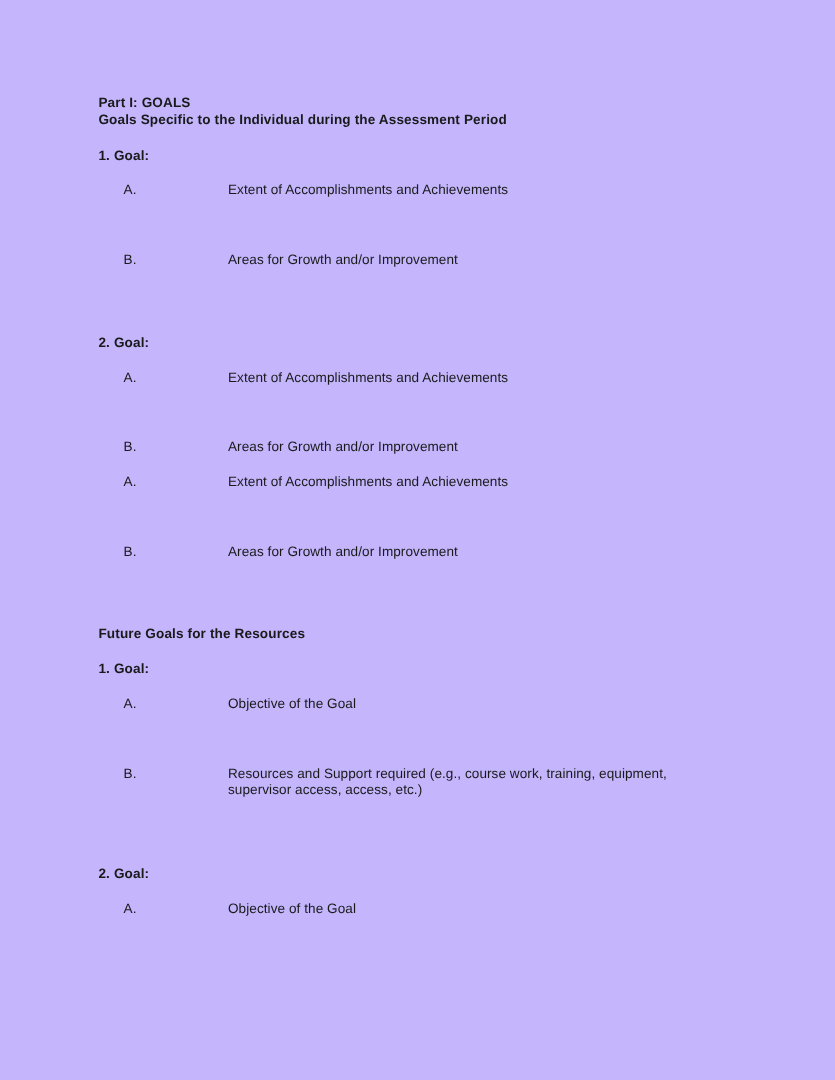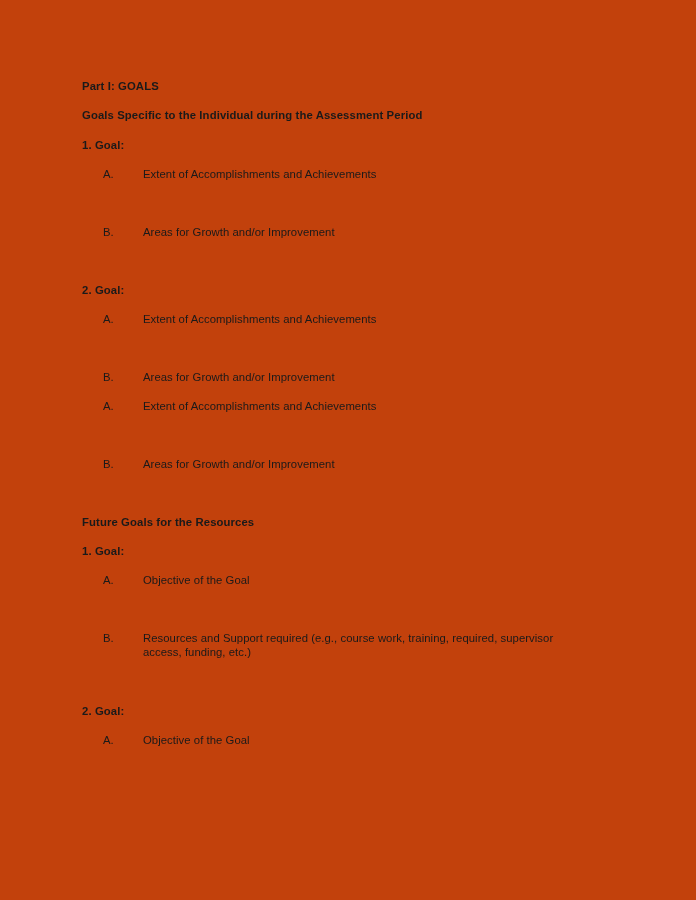--- a/index.html
+++ b/index.html
@@ -12,44 +12,44 @@
     width: 696px;
     height: 900px;
     font-family: "Liberation Sans", sans-serif;
     color: #1a1a1a;
     -webkit-font-smoothing: antialiased;
   }
   .page {
     position: relative;
     width: 696px;
     height: 900px;
-    background: #c2410c;
+    background: #c4b5fd;
     box-sizing: border-box;
     padding: 0;
     overflow: hidden;
   }
   .doc-body {
     position: absolute;
     left: 82px;
     top: 79px;
     width: 505px;
   }
 
   
   .heading {
     font-size: 11.3px;
     font-weight: bold;
     line-height: 14px;
     letter-spacing: 0.01em;
     margin: 0;
     padding: 0;
   }
-  .heading.gap-sm { margin-top: 15px; }
+  .heading.gap-sm { }
   .heading.gap-goal { margin-top: 16px; }
-  .heading.gap-section { margin-top: 44px; }
+  .heading.gap-section { margin-top: 55px; }
   .heading.gap-future-goal { margin-top: 15px; }
 
   
   .sub-item {
     position: relative;
     margin: 0;
     padding: 0 0 0 40px;
     margin-left: 21px;
     font-size: 11.3px;
     font-weight: normal;
@@ -60,21 +60,21 @@
     position: absolute;
     left: 0;
     top: 0;
     width: 34px;
     text-align: left;
     font-weight: normal;
   }
   .sub-item.first-sub { margin-top: 15px; }
   .sub-item.next-sub  { margin-top: 43px; }
 
-  .sub-text { display: block; }
+  .sub-text { display: block; margin-left: 47px; }
 </style>
 </head>
 <body>
 
 <div class="page">
   <div class="doc-body">
 
     <p class="heading">Part I: GOALS</p>
 
     <p class="heading gap-sm">Goals Specific to the Individual during the Assessment Period</p>
@@ -110,21 +110,21 @@
 
     <p class="heading gap-section">Future Goals for the Resources</p>
 
     <p class="heading gap-future-goal">1. Goal:</p>
     <p class="sub-item first-sub">
       <span class="marker">A.</span>
       <span class="sub-text">Objective of the Goal</span>
     </p>
     <p class="sub-item next-sub">
       <span class="marker">B.</span>
-      <span class="sub-text">Resources and Support required (e.g., course work, training, required, supervisor access, funding, etc.)</span>
+      <span class="sub-text">Resources and Support required (e.g., course work, training, equipment, supervisor access, access, etc.)</span>
     </p>
 
     <p class="heading gap-section">2. Goal:</p>
     <p class="sub-item first-sub">
       <span class="marker">A.</span>
       <span class="sub-text">Objective of the Goal</span>
     </p>
 
   </div>
 </div>

